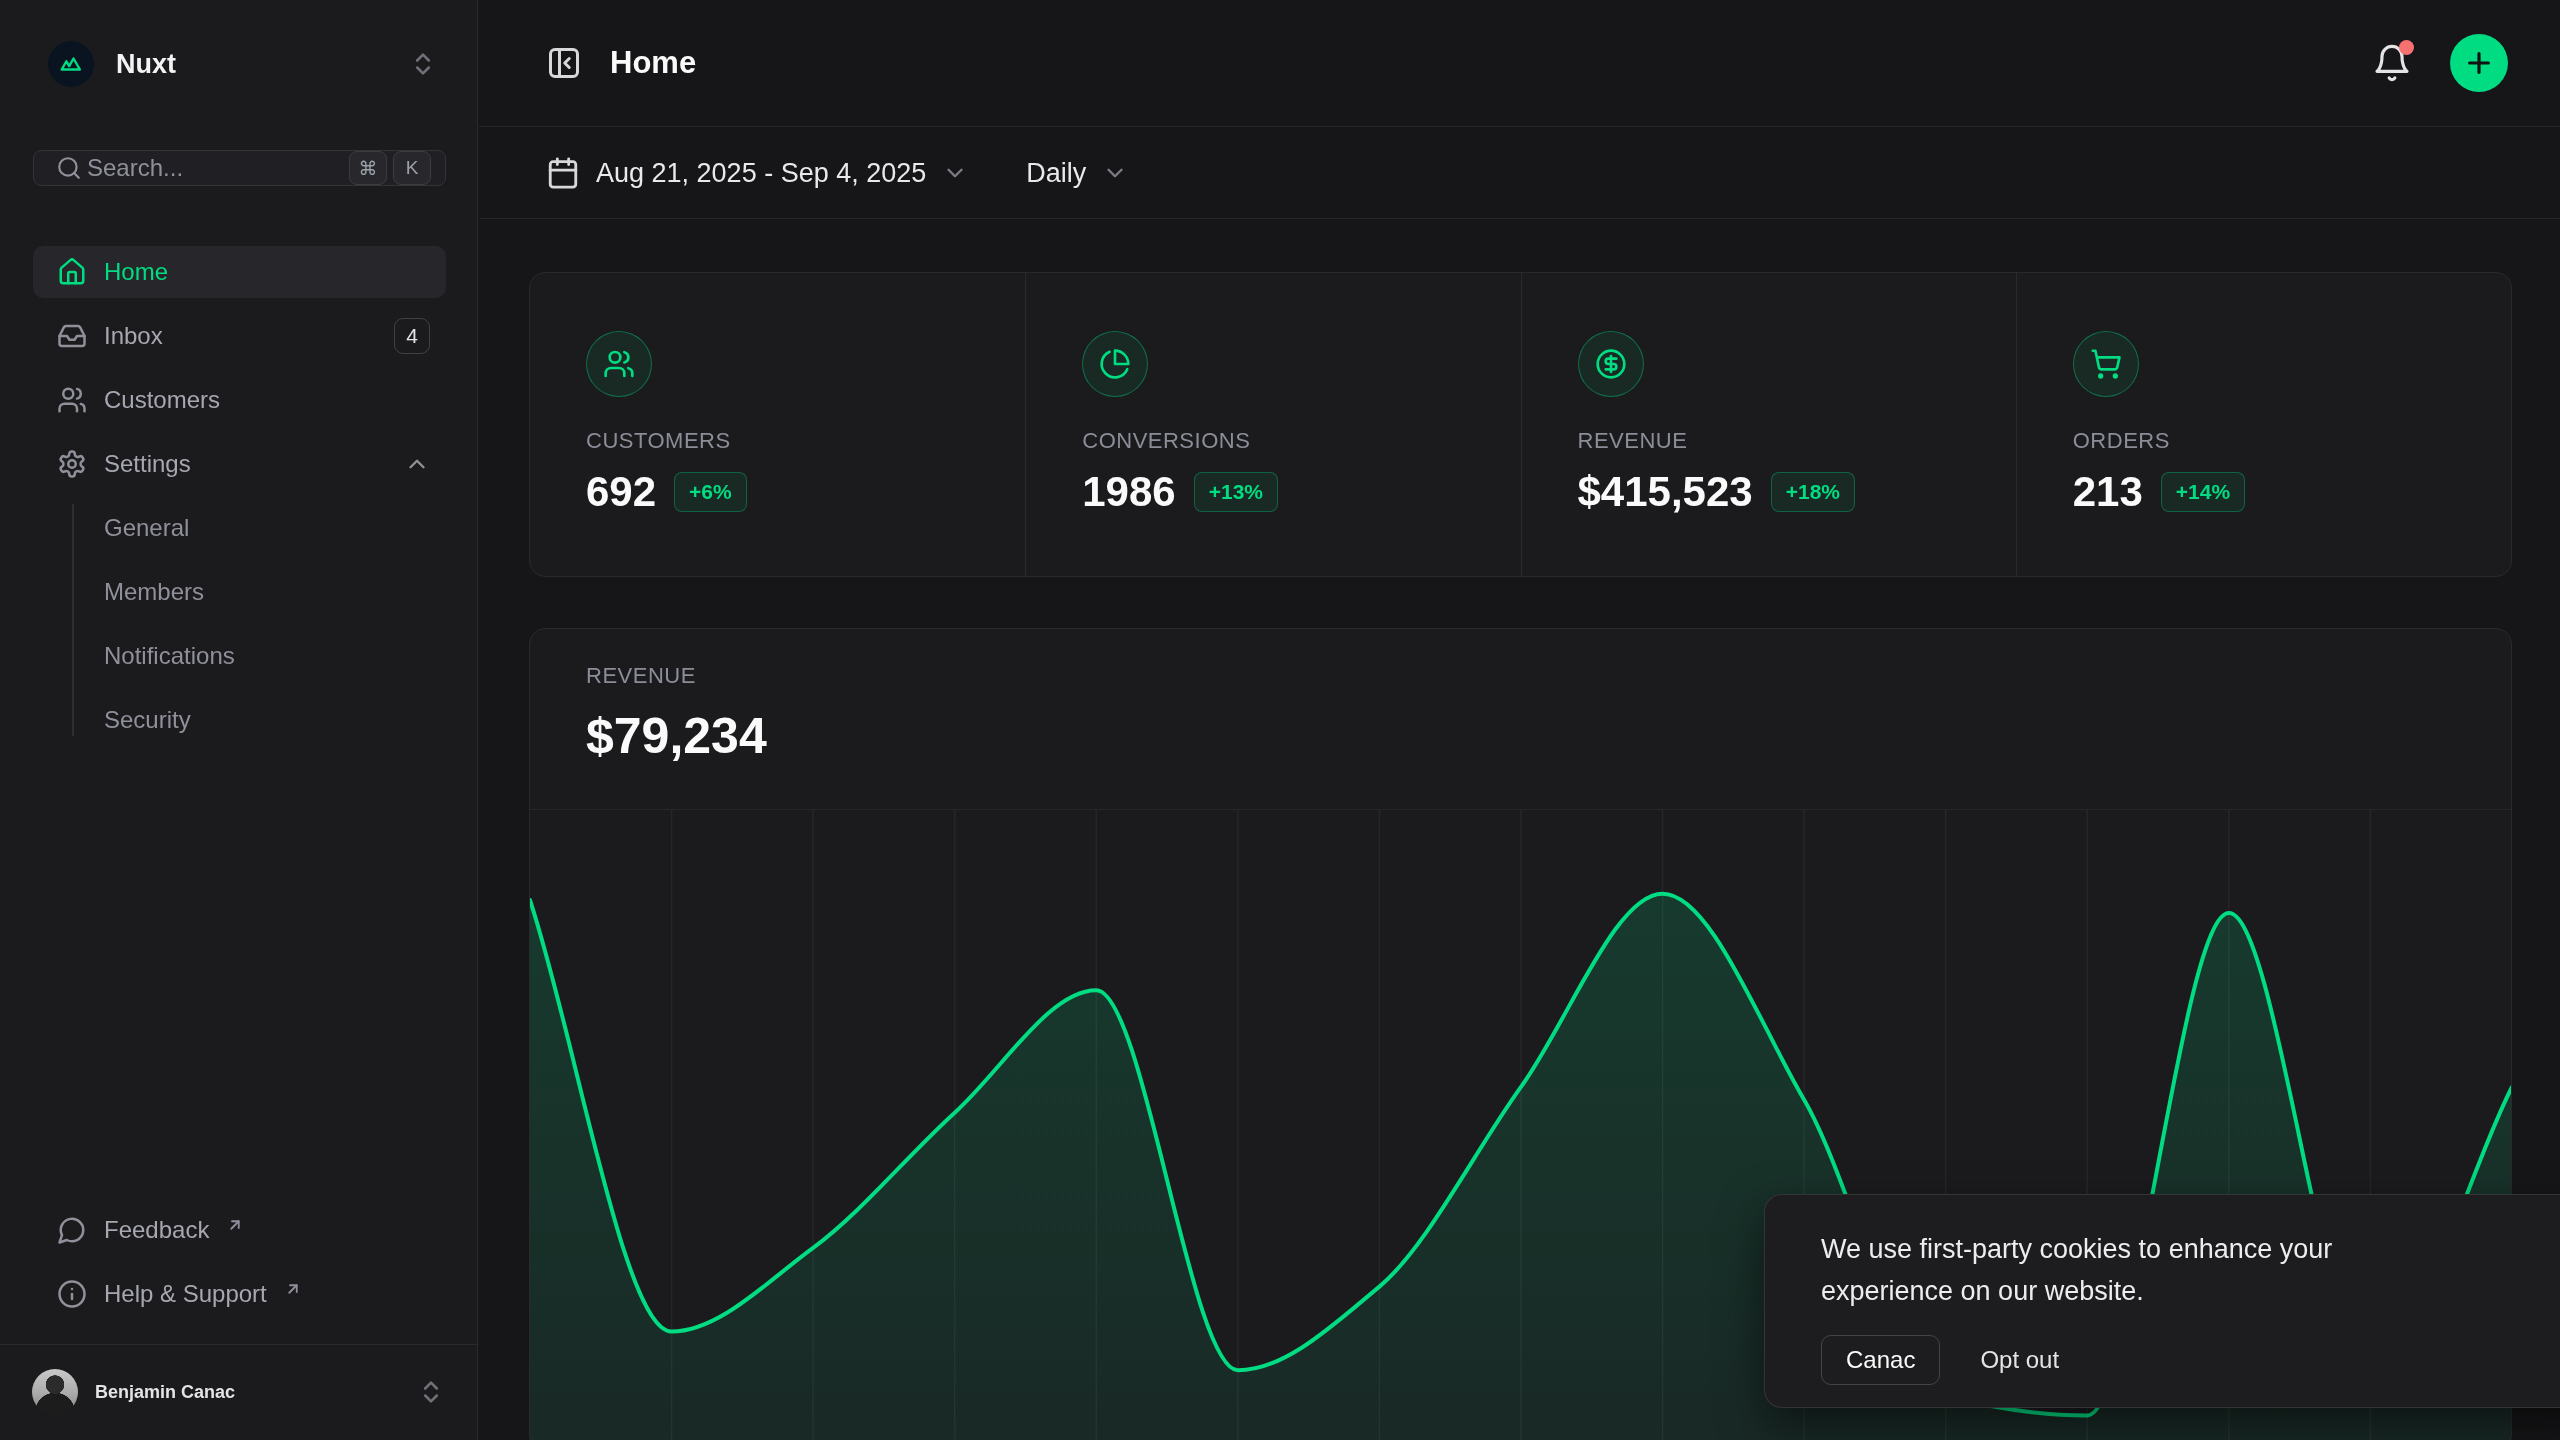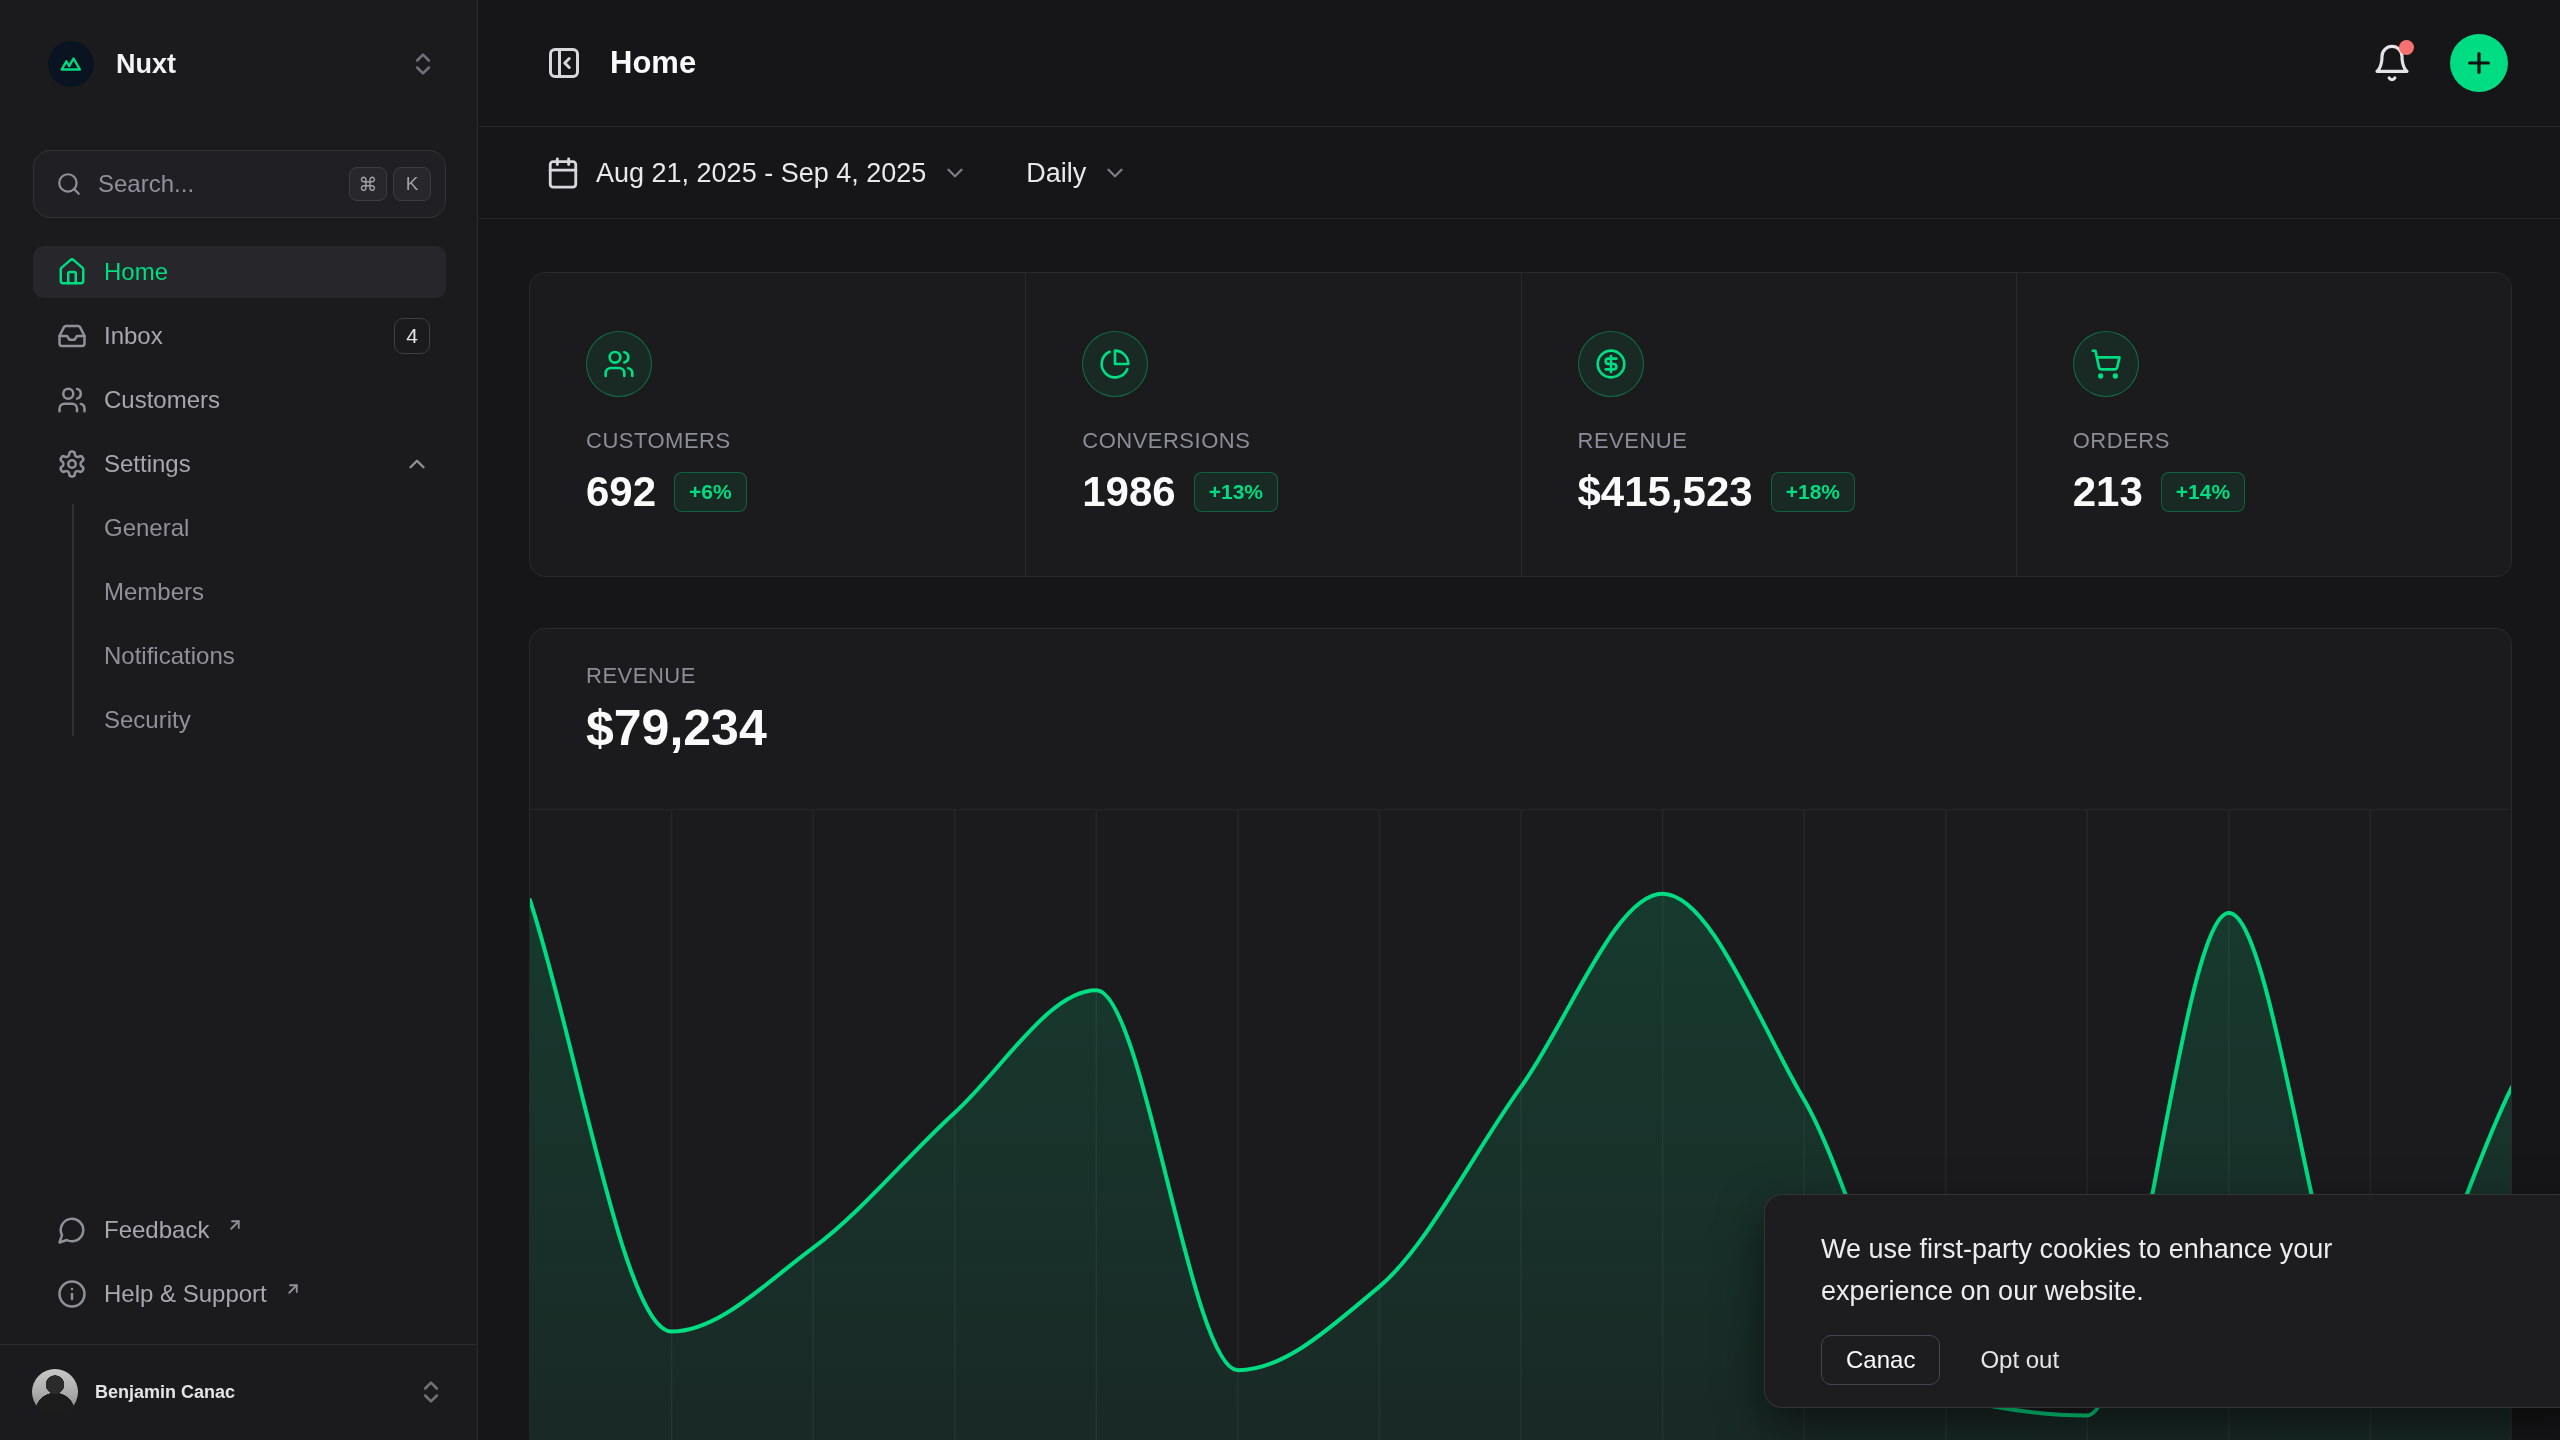--- a/index.html
+++ b/index.html
@@ -24,23 +24,23 @@
   }
   .logo-circle {
     width:46px; height:46px; border-radius:50%; background:#0a1420;
     display:flex; align-items:center; justify-content:center; color:#00dc82;
   }
   .logo-circle .icon { width:30px; height:30px; }
   .brand-name { font-size:27px; font-weight:700; color:#f4f4f5; }
   .logo-row .chev-updown { margin-left:auto; width:28px; height:28px; color:#6f7078; }
 
   .search-box {
-    position:absolute; top:150px; left:33px; right:31px; height:68px;
-    background:#202024; border:1px solid #333338; border-radius:17px;
-    display:flex; align-items:center; padding:0 14px 0 22px; gap:16px; cursor:text;
+    position:absolute; top:150px; left:33px; right:31px; height:36px;
+    background:#202024; border:1px solid #333338; border-radius:8px;
+    display:flex; align-items:center; padding:0 14px 0 22px; gap:5px; cursor:text;
   }
   .search-box .icon { width:26px; height:26px; color:#8f909a; }
   .search-placeholder { font-size:24px; color:#8f909a; }
   .kbds { margin-left:auto; display:flex; gap:6px; }
   .kbd {
     min-width:38px; height:34px; padding:0 8px; border-radius:8px;
     background:#28282c; border:1px solid #3c3c41; color:#9ca0a8;
     font-size:19px; display:flex; align-items:center; justify-content:center;
   }
 
@@ -144,21 +144,21 @@
   }
 
   
   #revenue-card {
     position:absolute; top:628px; left:50px; right:48px; height:824px;
     background:#1b1b1e; border:1px solid #2a2a2e; border-radius:16px;
     overflow:hidden;
   }
   .revenue-head { padding:34px 56px 0; }
   .revenue-label { font-size:22px; letter-spacing:0.5px; color:#8b8d98; font-weight:500; }
-  .revenue-value { margin-top:10px; font-size:50px; font-weight:700; color:#fafafa; }
+  .revenue-value { margin-top:18px; font-size:50px; font-weight:700; color:#fafafa; }
   #chart-zone {
     position:absolute; left:0; right:0; top:180px; height:644px;
     border-top:1px solid #27272b;
   }
   #chart-zone svg { display:block; }
 
   
   #cookie-banner {
     position:absolute; left:1764px; top:1194px; width:840px; height:214px;
     background:#1d1d20; border:1px solid rgba(255,255,255,0.1); border-radius:18px;

